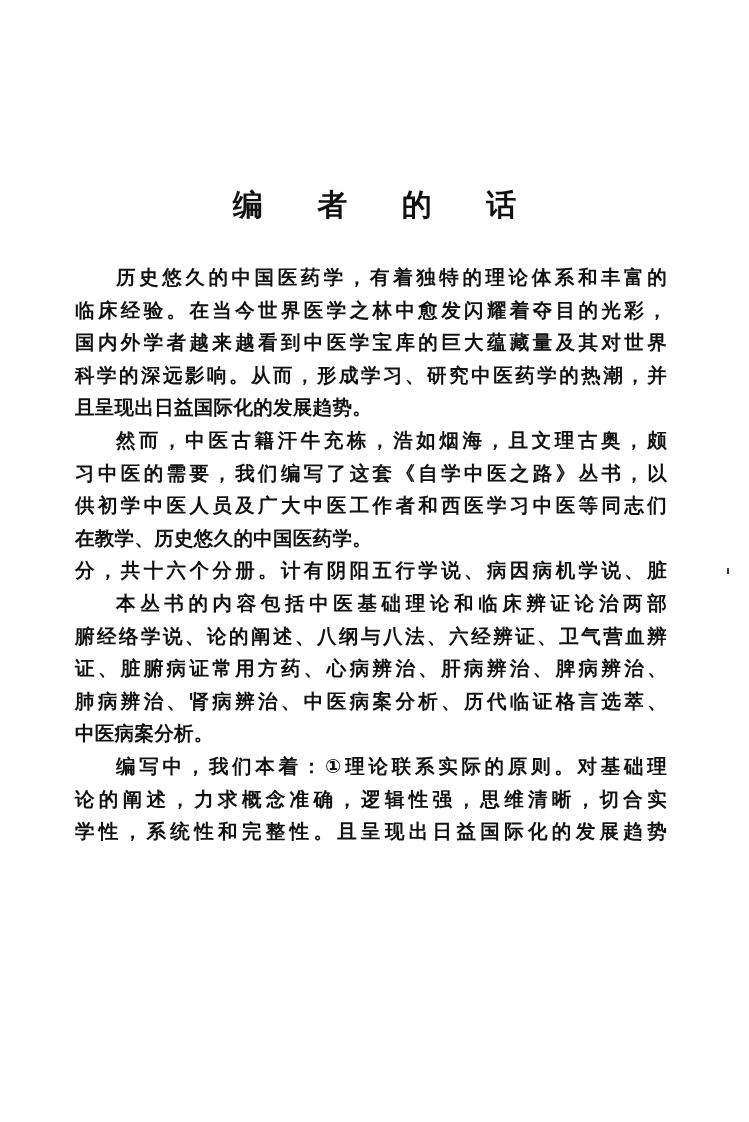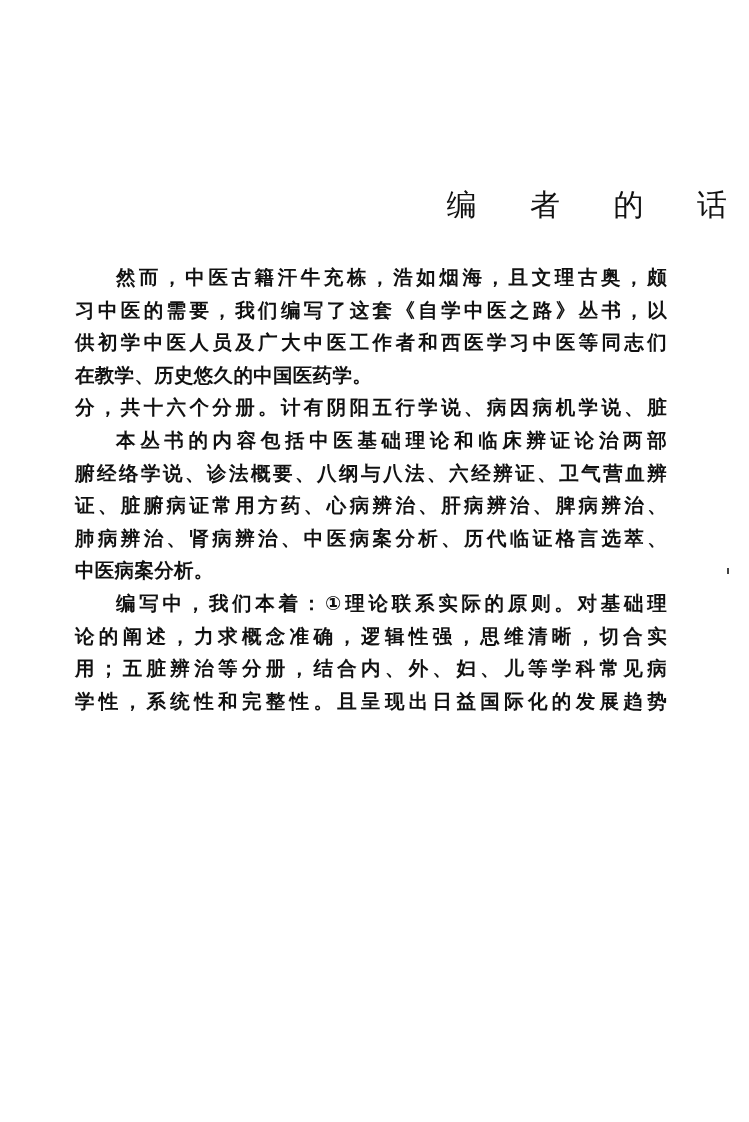--- a/index.html
+++ b/index.html
@@ -4,21 +4,21 @@
 <style>
   html, body { margin: 0; padding: 0; background: #ffffff; }
   body {
     width: 749px; height: 1122px; position: relative; overflow: hidden;
     font-family: "DejaVu Serif", "Liberation Serif", serif;
     color: #111111;
   }
   .page { position: absolute; left: 0; top: 0; width: 749px; height: 1122px; }
   .title {
     position: absolute; left: 0; top: 185px; width: 749px;
-    text-align: right; font-size: 30px; font-weight: normal;
+    text-align: center; font-size: 30px; font-weight: bold;
     letter-spacing: 22px; line-height: 40px;
     font-family: "DejaVu Sans", "Liberation Sans", sans-serif;
     padding-left: 22px; box-sizing: border-box;
   }
   .body {
     position: absolute; left: 75px; top: 262px; width: 592px;
   }
   .line {
     height: 32.6px; line-height: 32.6px; font-size: 19.5px;
     white-space: nowrap; text-align: justify; text-align-last: justify;
@@ -30,35 +30,41 @@
   .speck { position: absolute; width: 2px; height: 6px; background: #444; }
 </style>
 </head>
 <body>
 
 <div class="page">
   <div class="title">编 者 的 话</div>
 
   <div class="body">
     <div>
+      <div class="line indent">历史悠久的中国医药学，有着独特的理论体系和丰富的</div>
+      <div class="line">临床经验。在当今世界医学之林中愈发闪耀着夺目的光彩，</div>
+      <div class="line">国内外学者越来越看到中医学宝库的巨大蕴藏量及其对世界</div>
+      <div class="line">科学的深远影响。从而，形成学习、研究中医药学的热潮，并</div>
+      <div class="line last">且呈现出日益国际化的发展趋势。</div>
+    </div>
+    <div>
       <div class="line indent">然而，中医古籍汗牛充栋，浩如烟海，且文理古奥，颇</div>
       <div class="line">习中医的需要，我们编写了这套《自学中医之路》丛书，以</div>
       <div class="line">供初学中医人员及广大中医工作者和西医学习中医等同志们</div>
       <div class="line last">在教学、历史悠久的中国医药学。</div>
     </div>
     <div>
       <div class="line">分，共十六个分册。计有阴阳五行学说、病因病机学说、脏</div>
       <div class="line indent">本丛书的内容包括中医基础理论和临床辨证论治两部</div>
-      <div class="line">腑经络学说、诊法概要、八纲与八法、六经辨证、卫气营血辨</div>
+      <div class="line">腑经络学说、论的阐述、八纲与八法、六经辨证、卫气营血辨</div>
       <div class="line">证、脏腑病证常用方药、心病辨治、肝病辨治、脾病辨治、</div>
       <div class="line">肺病辨治、肾病辨治、中医病案分析、历代临证格言选萃、</div>
       <div class="line last">中医病案分析。</div>
     </div>
     <div>
       <div class="line indent">编写中，我们本着：①理论联系实际的原则。对基础理</div>
       <div class="line">论的阐述，力求概念准确，逻辑性强，思维清晰，切合实</div>
-      <div class="line">用；五脏辨治等分册，结合内、外、妇、儿等学科常见病</div>
       <div class="line">学性，系统性和完整性。且呈现出日益国际化的发展趋势</div>
     </div>
   </div>
 
   <div class="speck" style="left:727px; top:568px;"></div>
 </div>
 
 </body></html>

